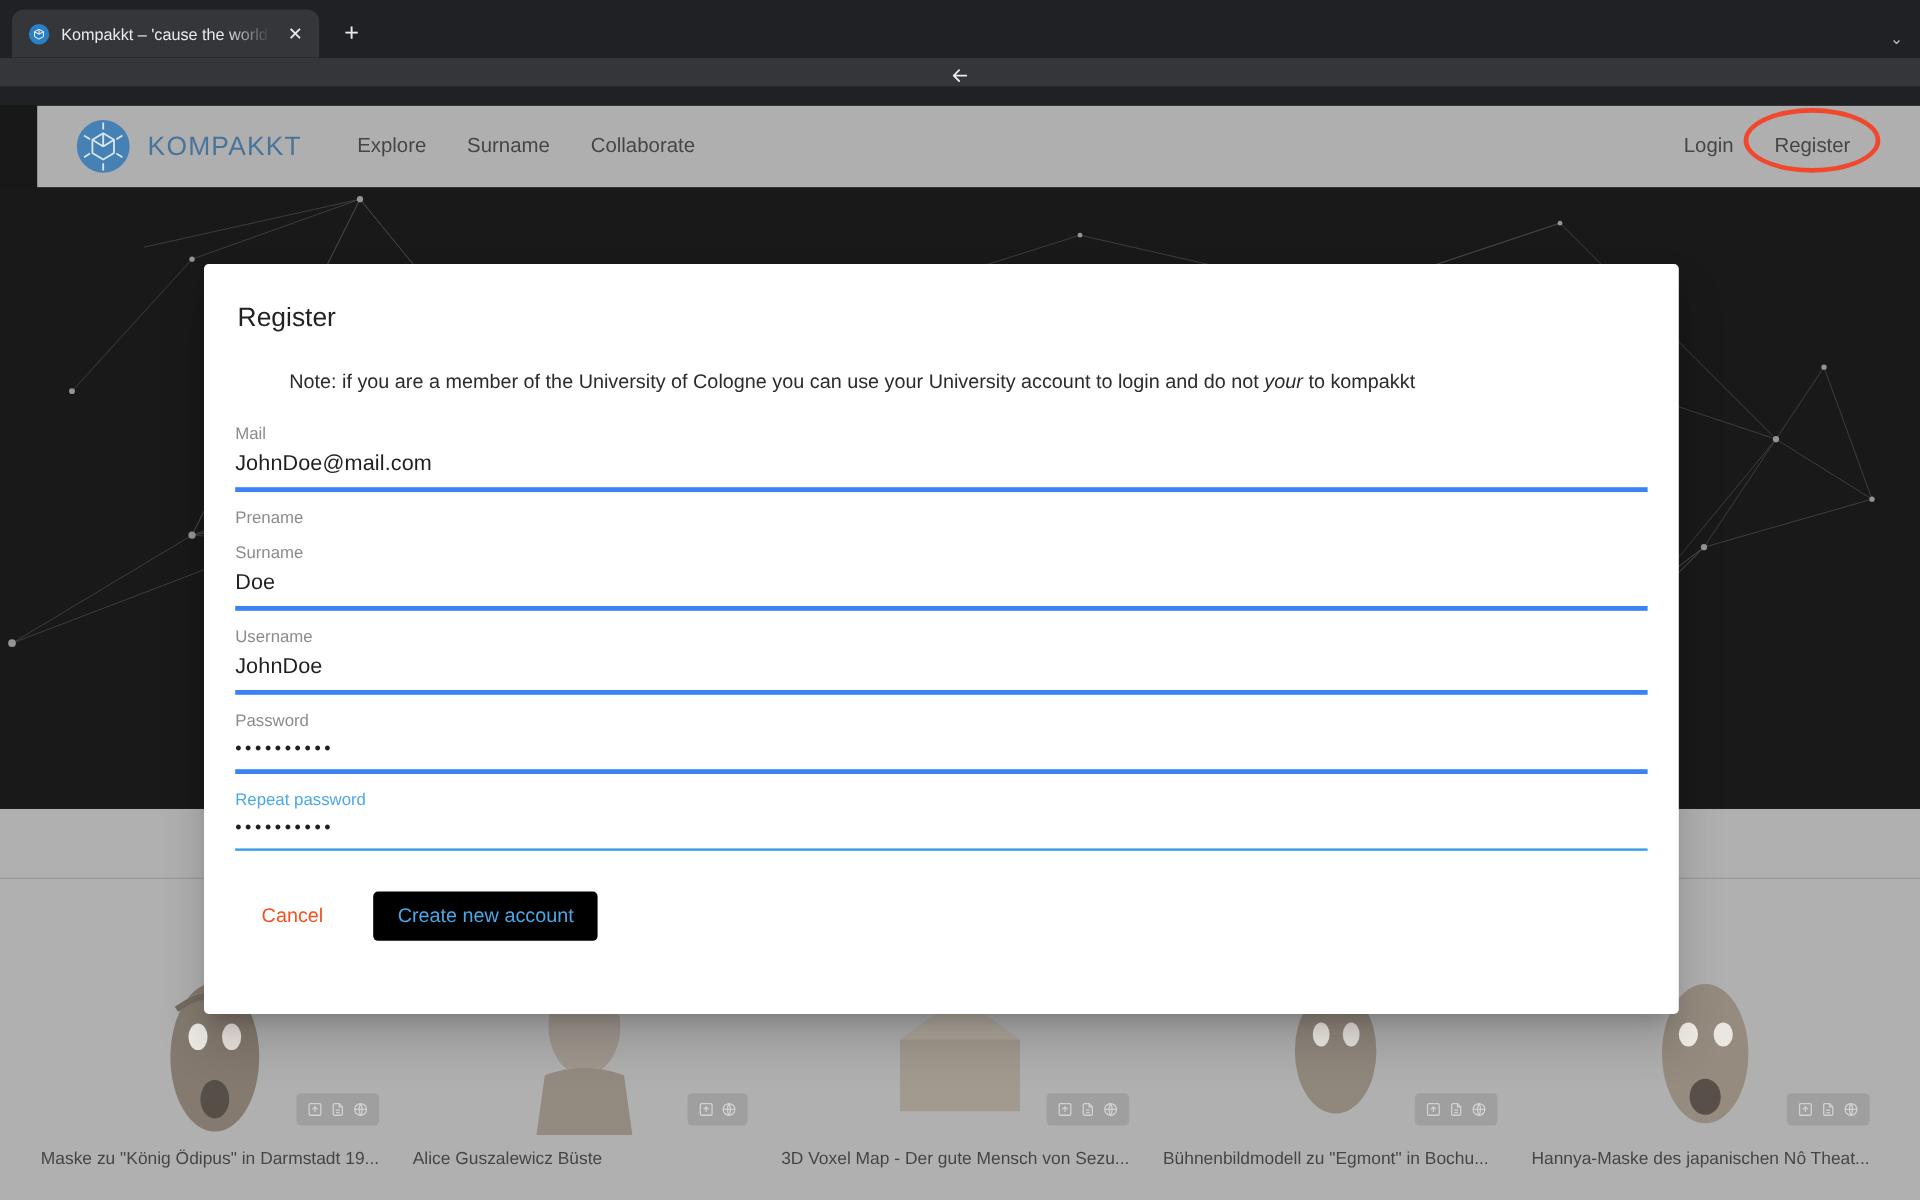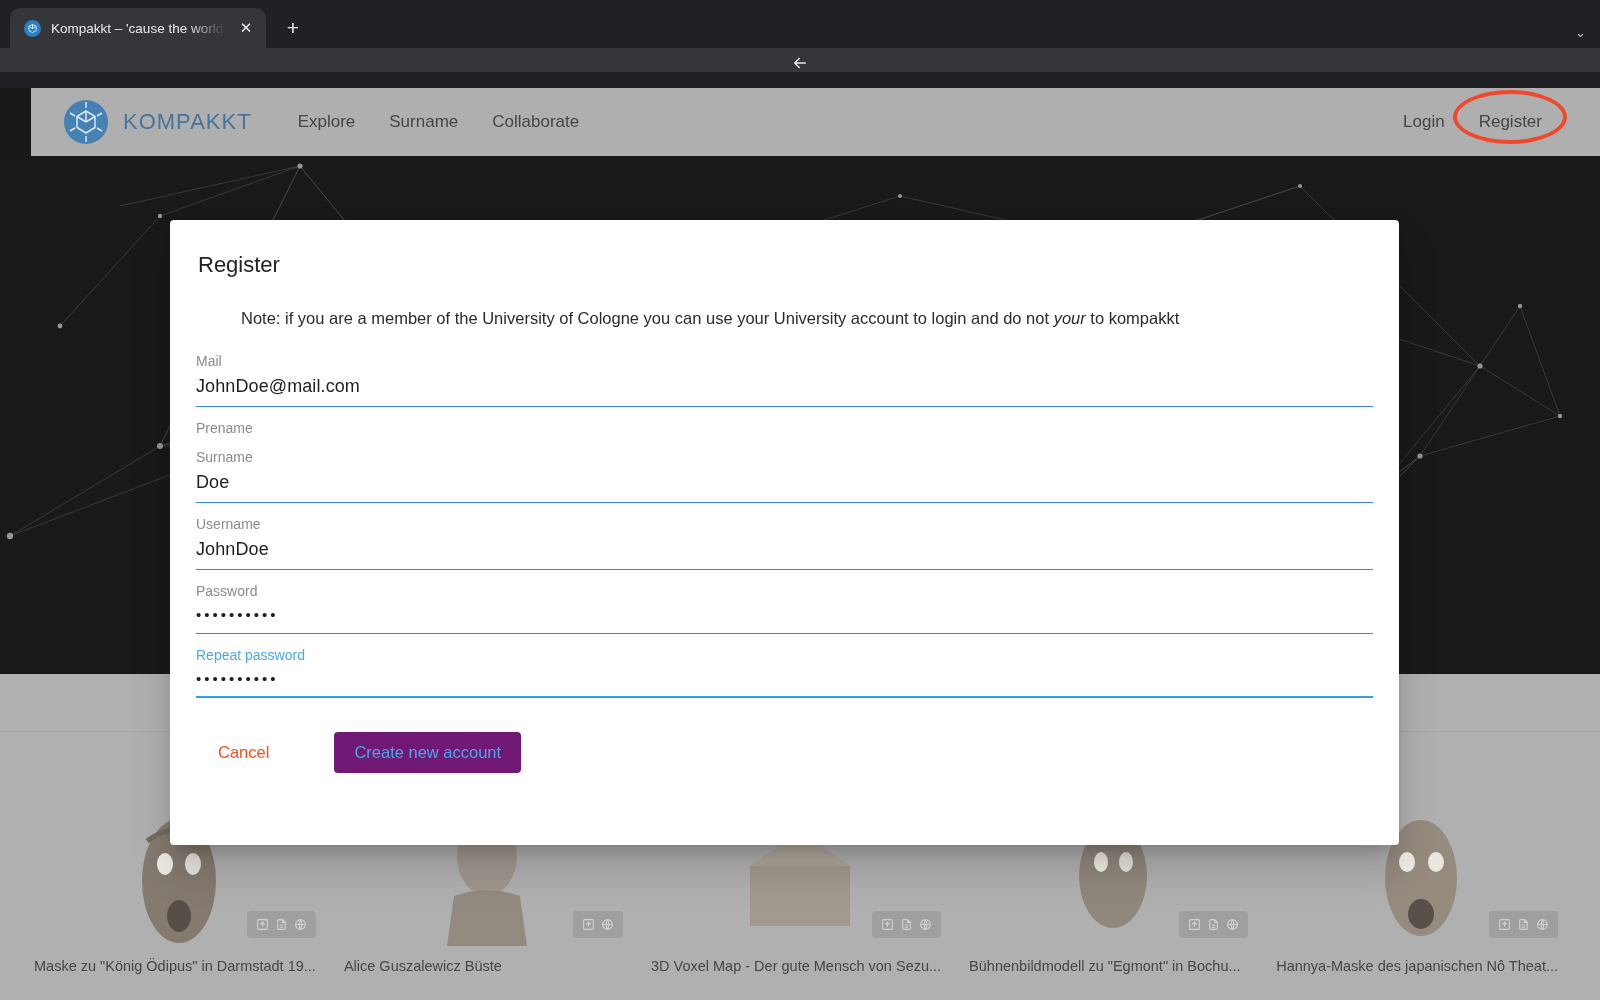--- a/index.html
+++ b/index.html
@@ -150,34 +150,34 @@
     font-size: 16.5px; color: #2b2b2b; margin: 0 0 24px 45px; line-height: 1.3;
   }
   .dlg-note b { font-weight: 400; }
   .dlg-note i { font-style: italic; }
 
   .field { margin-bottom: 13px; }
   .field-label { font-size: 14px; color: #8b8b8b; margin-bottom: 7px; }
   .field.focused .field-label { color: #4aa8e8; }
   .field-value {
     font-size: 18px; color: #1f1f1f; padding-bottom: 9px;
-    border-bottom: 1px solid #3b82f6; min-height: 28px;
+    border-bottom: 4px solid #3b82f6; min-height: 28px;
     letter-spacing: .1px;
   }
   .field.focused .field-value { border-bottom: 2px solid #35a0e8; padding-bottom: 8px; }
   .field-value.pw { font-size: 15px; letter-spacing: 3px; color: #1f1f1f; }
 
   .actions { display: flex; gap: 22px; margin-top: 34px; padding-left: 2px; }
   .btn {
     font-size: 16.5px; padding: 11px 20px; border-radius: 4px;
     border: none; background: transparent; cursor: pointer;
     font-family: "Liberation Sans", sans-serif;
   }
   .btn-cancel { color: #f4511e; }
-  .btn-create { color: #4aa8e8; background: #701a75; margin-left: 23px; }
+  .btn-create { color: #4aa8e8; background: #000000; }
 </style>
 </head>
 <body>
 
 <div class="browser">
 
   <div class="tabstrip">
     <div class="tab">
       <span class="tab-favicon">
         <svg width="11" height="11" viewBox="0 0 24 24" fill="none" stroke="#ffffff" stroke-width="1.8">

